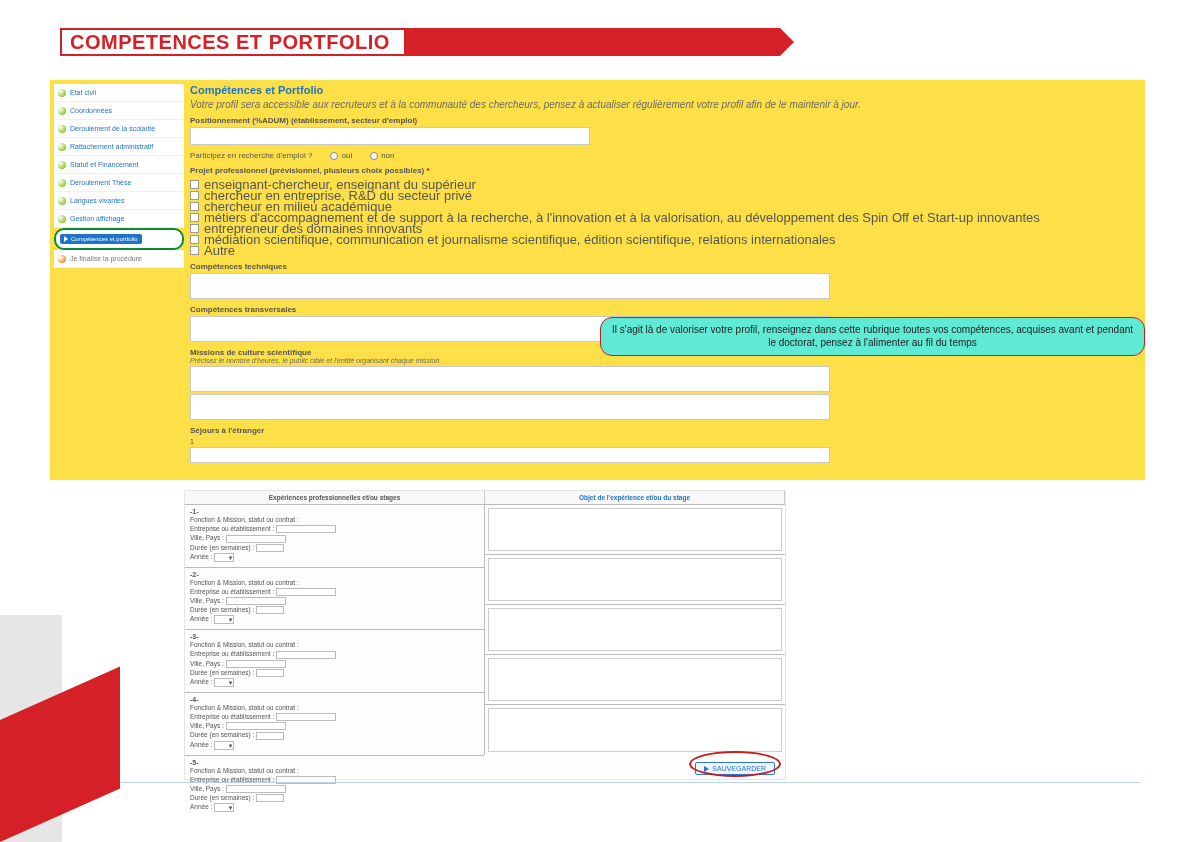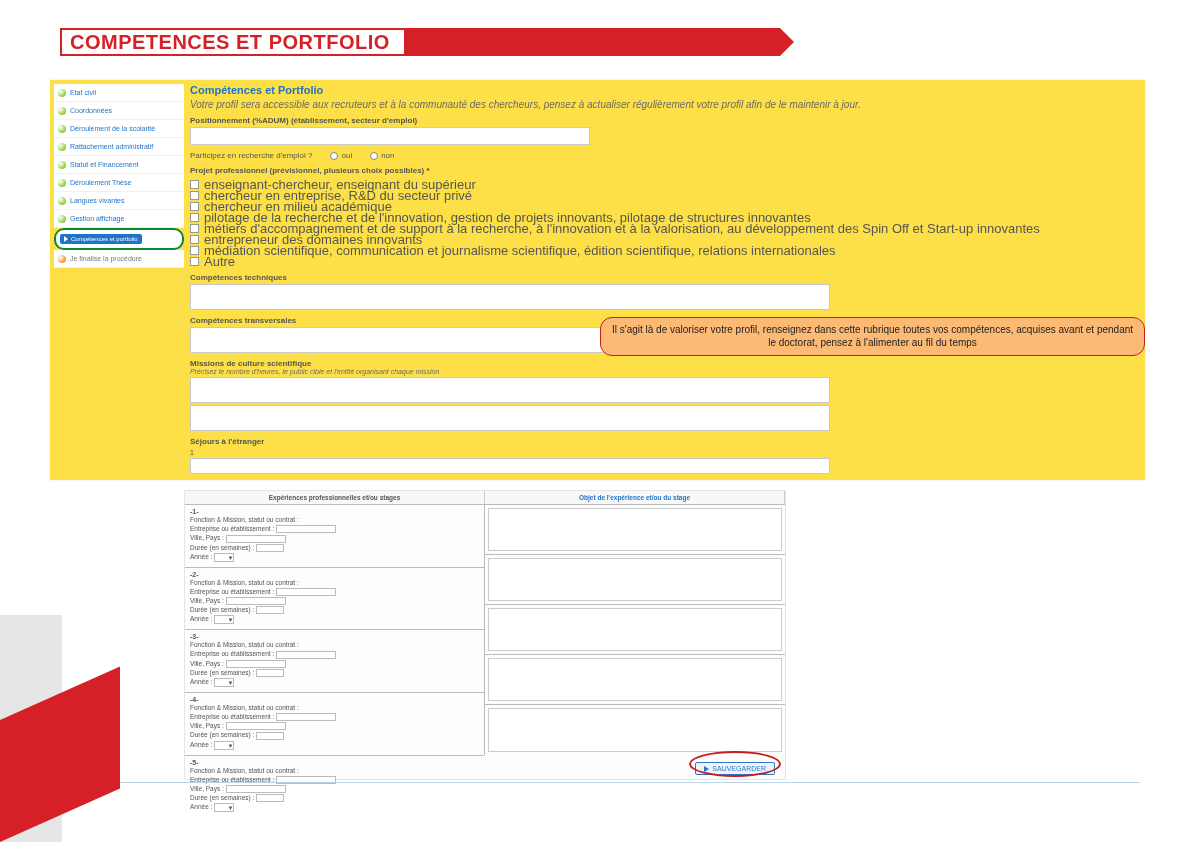--- a/index.html
+++ b/index.html
@@ -124,21 +124,21 @@
   .checks { margin-top: 4px; }
   .ck-line { display:flex; gap:5px; align-items:flex-start; font-size:13px; color:#555; line-height:11px; }
   .ck { width:9px; height:9px; border:1px solid #999; background:#fff; flex:none; margin-top:1px;}
 
   
   .callout {
     position: absolute;
     top: 317px;
     left: 600px;
     width: 545px;
-    background: #fdba74;
+    background: #5eead4;
     border: 1.5px solid #c21f1f;
     border-radius: 12px;
     padding: 6px 10px;
     font-size: 10px;
     text-align: center;
     line-height: 1.25;
     color: #222;
     z-index: 5;
   }
 
@@ -300,24 +300,20 @@
       <div class="ck-line">
           <span class="ck"></span>
           <span>chercheur en entreprise, R&amp;D du secteur privé</span>
         </div>
       <div class="ck-line">
           <span class="ck"></span>
           <span>chercheur en milieu académique</span>
         </div>
       <div class="ck-line">
           <span class="ck"></span>
-          <span>pilotage de la recherche et de l'innovation, gestion de projets innovants, pilotage de structures innovantes</span>
-        </div>
-      <div class="ck-line">
-          <span class="ck"></span>
           <span>métiers d'accompagnement et de support à la recherche, à l'innovation et à la valorisation, au développement des Spin Off et Start-up innovantes</span>
         </div>
       <div class="ck-line">
           <span class="ck"></span>
           <span>entrepreneur des domaines innovants</span>
         </div>
       <div class="ck-line">
           <span class="ck"></span>
           <span>médiation scientifique, communication et journalisme scientifique, édition scientifique, relations internationales</span>
         </div>

